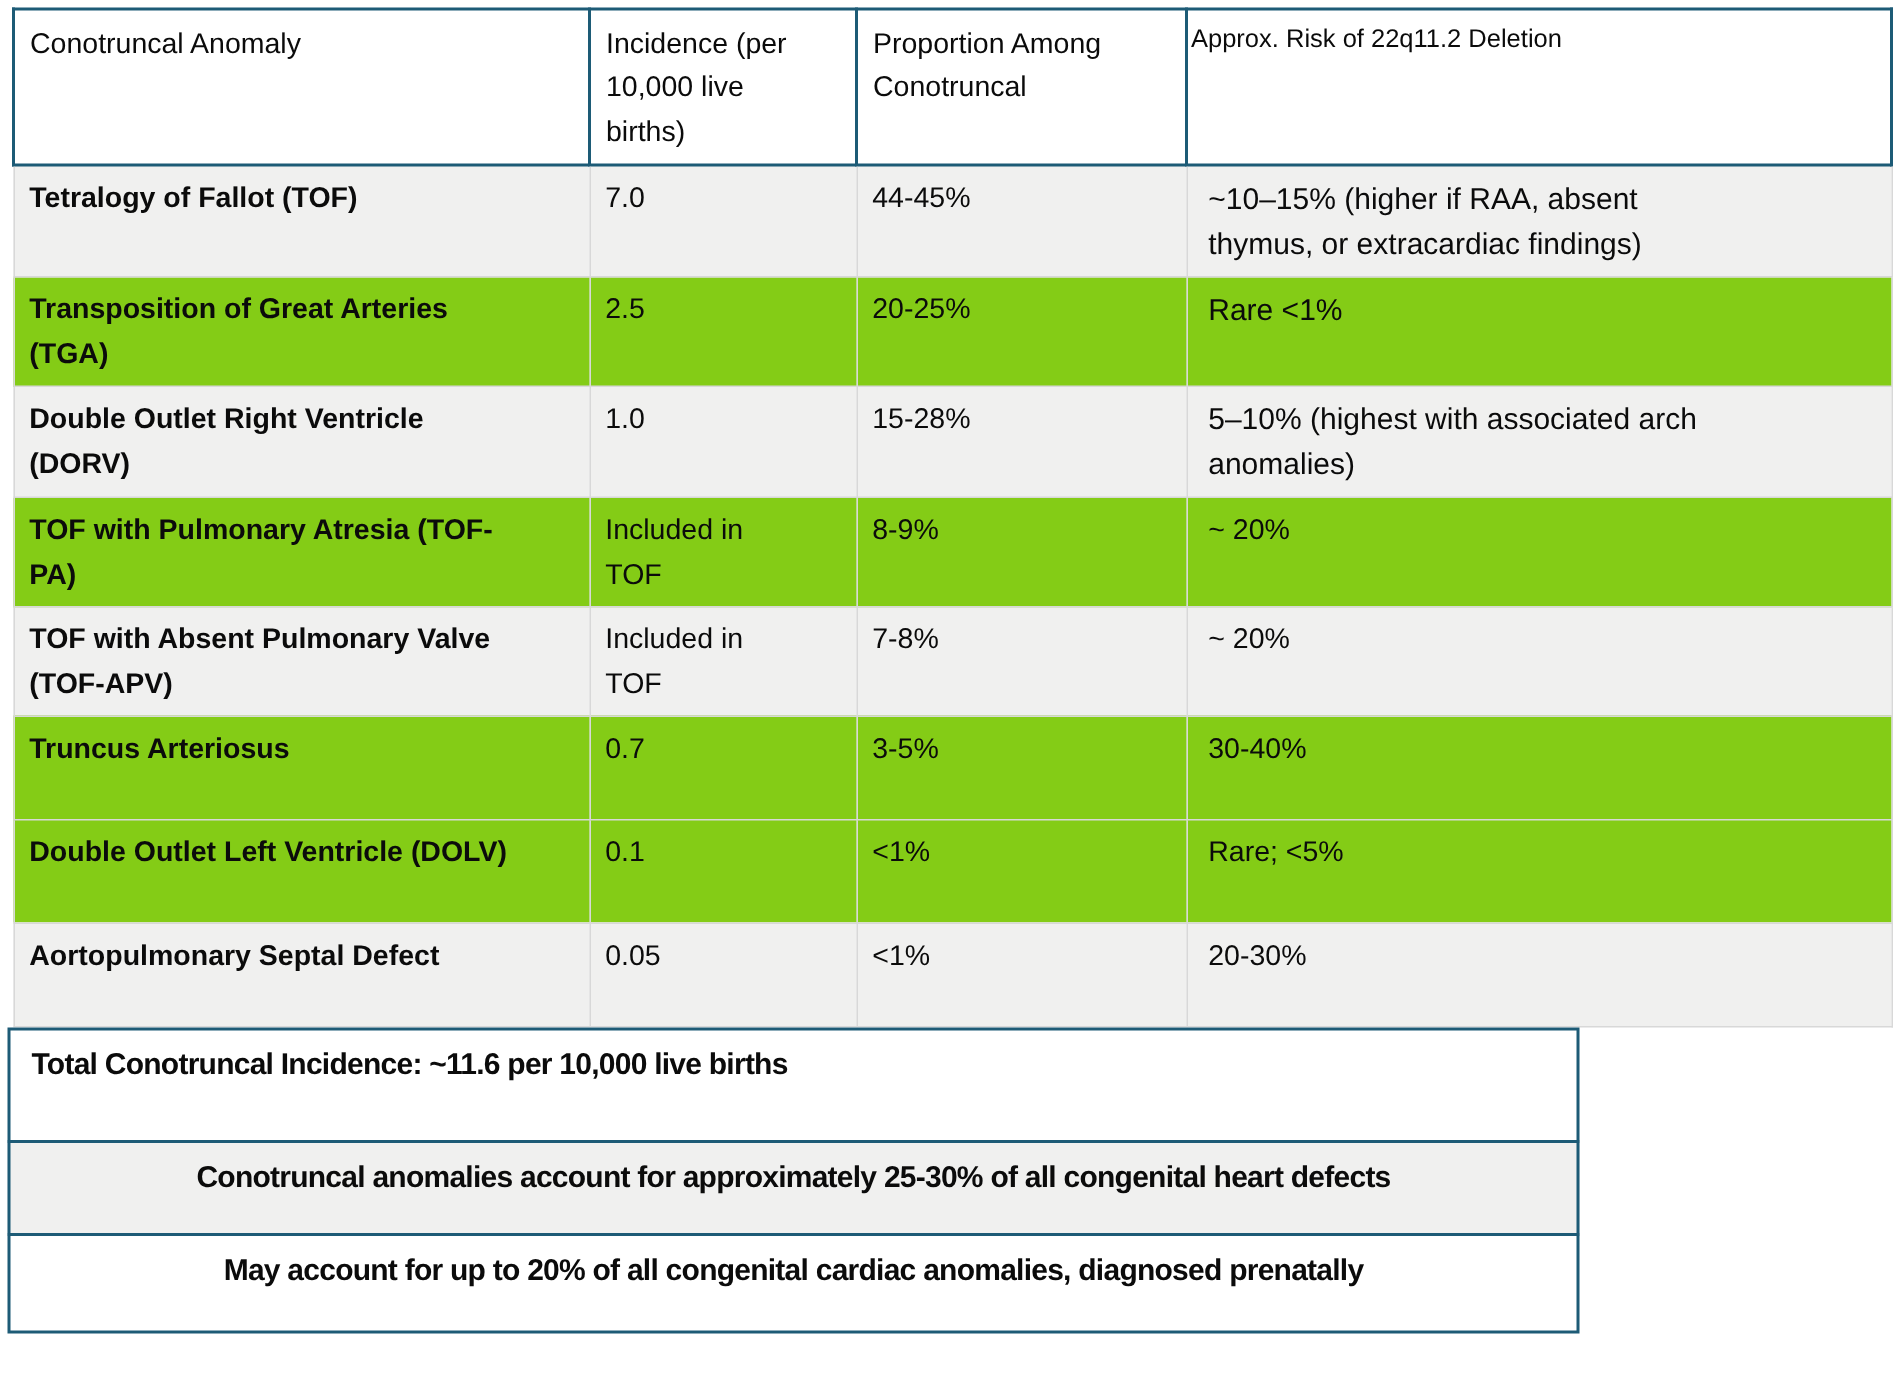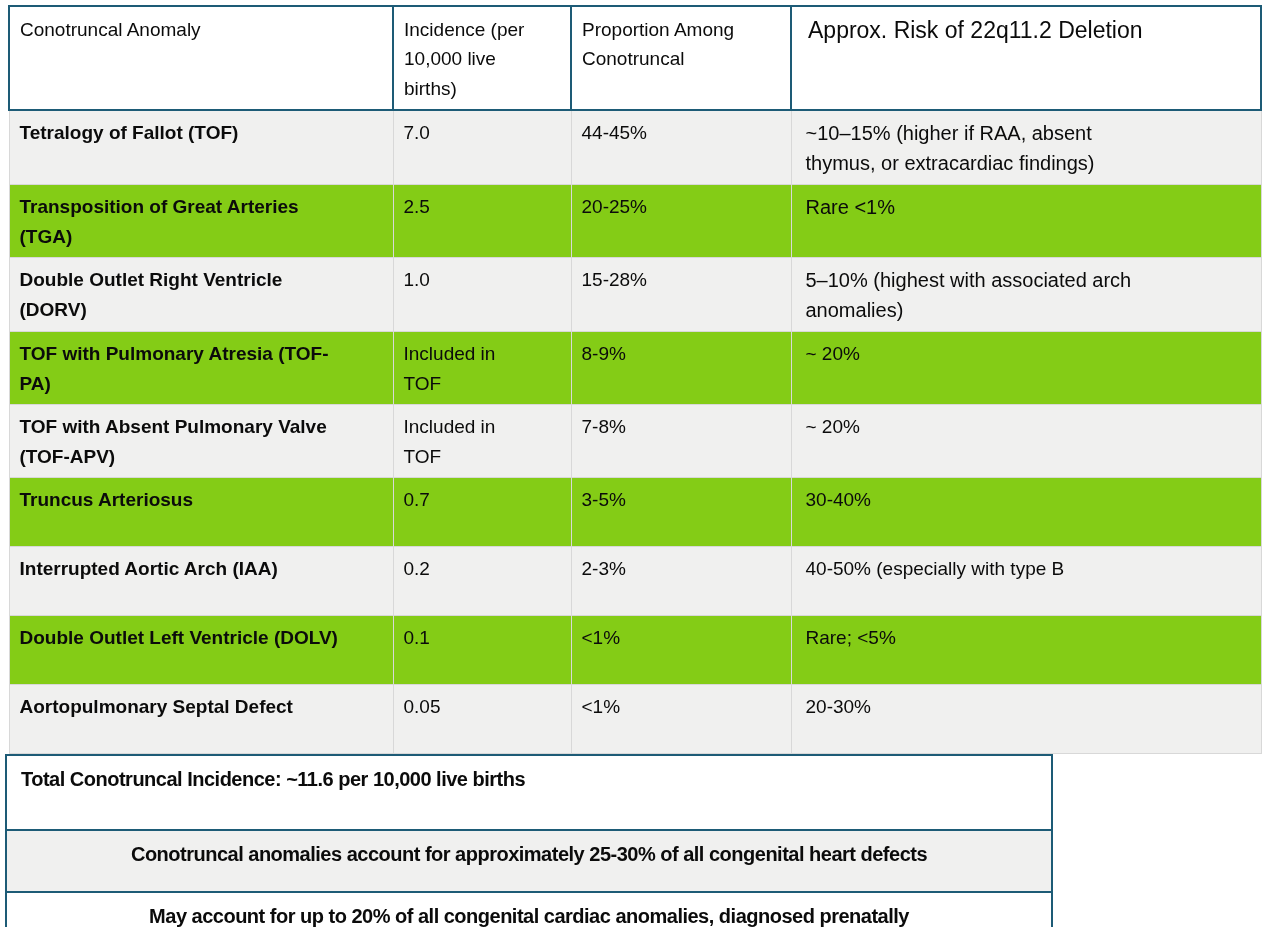--- a/index.html
+++ b/index.html
@@ -32,21 +32,21 @@
     background: #ffffff;
     font-weight: normal;
     font-size: 19px;
     text-align: left;
     vertical-align: top;
     padding: 8px 12px 6px 10px;
     line-height: 1.55;
   }
   th.h2 { padding-right: 40px; }
   th.h3 { padding-right: 30px; }
-  th.h4 { font-size: 23px; padding-left: 16px; padding-right: 60px; line-height: 1.35; }
+  th.h4 { font-size: 17px; padding-left: 2px; padding-right: 60px; line-height: 1.35; }
 
   tr.hdr { height: 88px; }
   tr.body-row { height: 69px; }
 
   td {
     border: 1px solid #d8d8d8;
     font-size: 19px;
     vertical-align: top;
     padding: 7px 12px 6px 10px;
     line-height: 1.55;
@@ -125,26 +125,20 @@
         <td class="col2">Included in TOF</td>
         <td class="col3">7-8%</td>
         <td class="col4">~ 20%</td>
       </tr>
       <tr class="body-row">
         <td class="col1">Truncus Arteriosus</td>
         <td class="col2">0.7</td>
         <td class="col3">3-5%</td>
         <td class="col4">30-40%</td>
       </tr>
-      <tr class="body-row alt">
-        <td class="col1">Interrupted Aortic Arch (IAA)</td>
-        <td class="col2">0.2</td>
-        <td class="col3">2-3%</td>
-        <td class="col4">40-50% (especially with type B</td>
-      </tr>
       <tr class="body-row">
         <td class="col1">Double Outlet Left Ventricle (DOLV)</td>
         <td class="col2">0.1</td>
         <td class="col3">&lt;1%</td>
         <td class="col4">Rare; &lt;5%</td>
       </tr>
       <tr class="body-row alt">
         <td class="col1">Aortopulmonary Septal Defect</td>
         <td class="col2">0.05</td>
         <td class="col3">&lt;1%</td>

